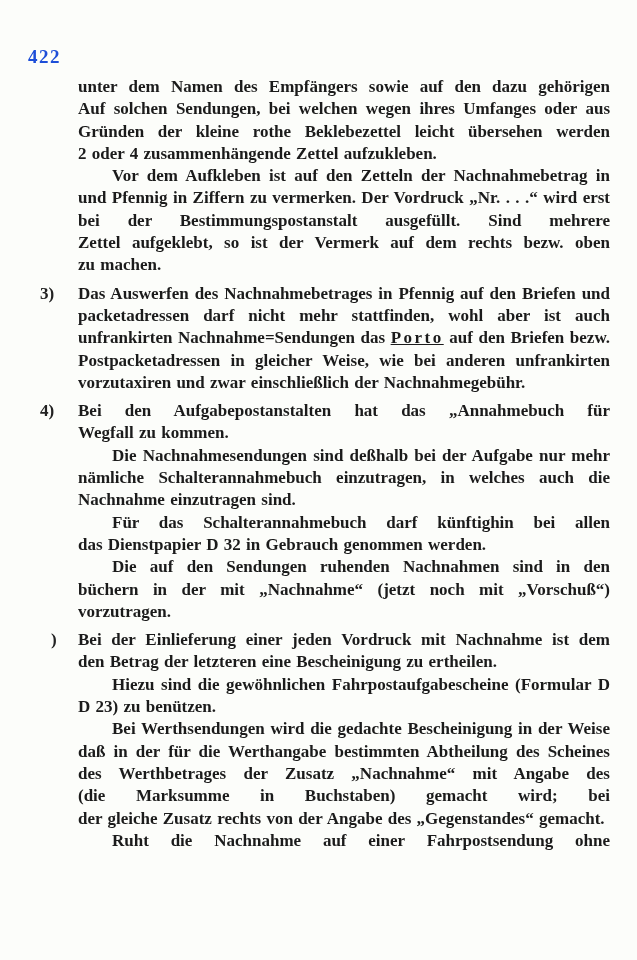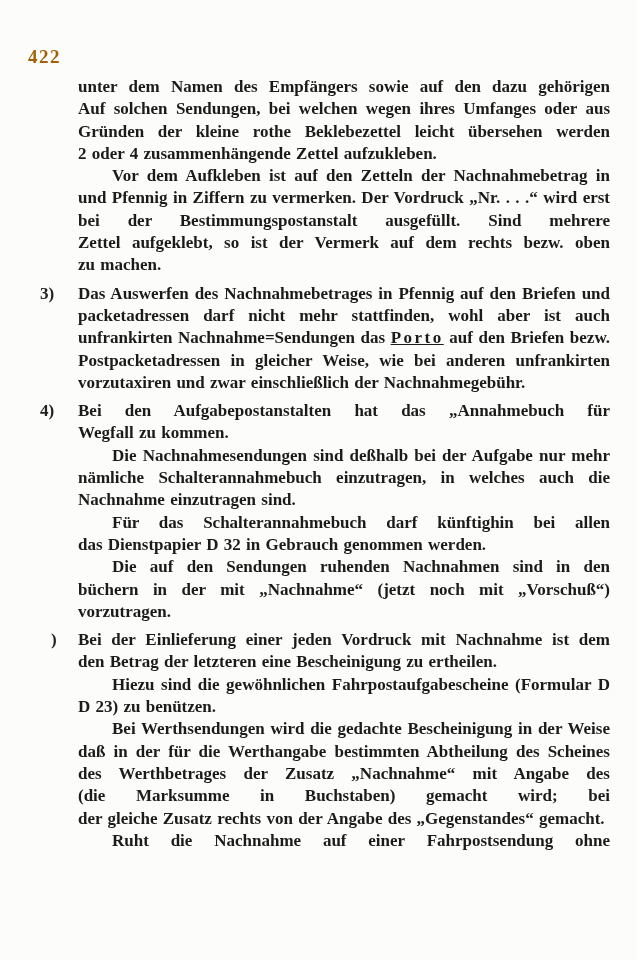--- a/index.html
+++ b/index.html
@@ -15,21 +15,21 @@
     color: #1b1b1b;
     font-family: "Liberation Serif", "DejaVu Serif", serif;
     font-weight: 700;
   }
   .pagenum {
     position: absolute;
     left: 28px;
     top: 46px;
     font-size: 19px;
     letter-spacing: 1.5px;
-    color: #a16207;
+    color: #1d4ed8;
   }
   main.pagebody {
     position: absolute;
     left: 78px;
     top: 76px;
     width: 532px;
     font-size: 17px;
     line-height: 22.3px;
   }
   .block {

